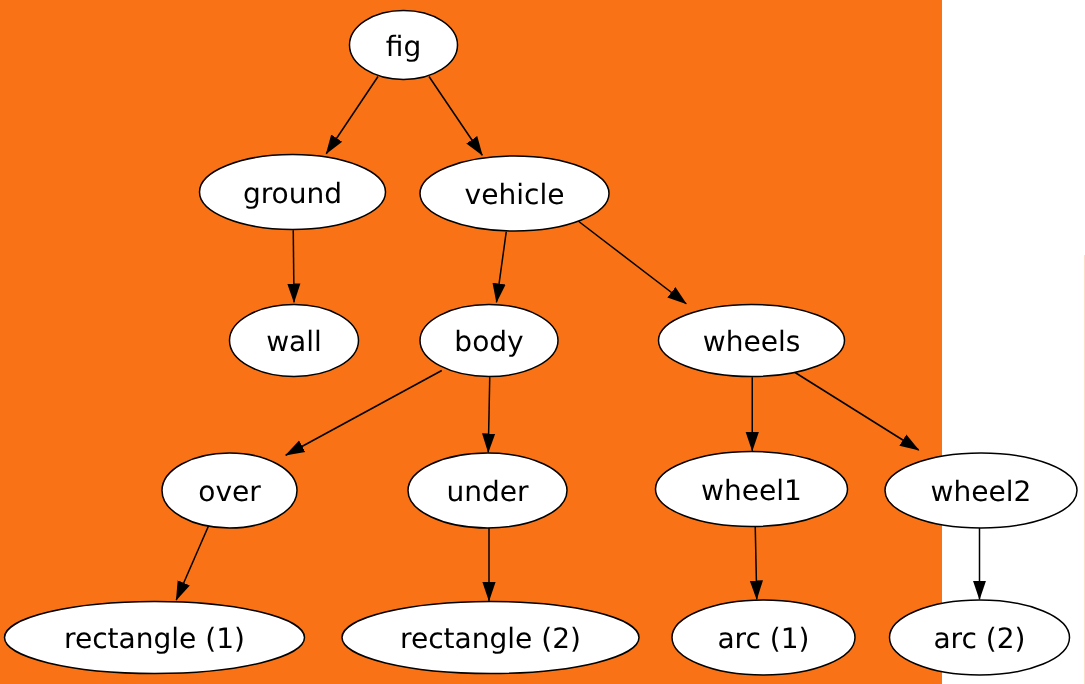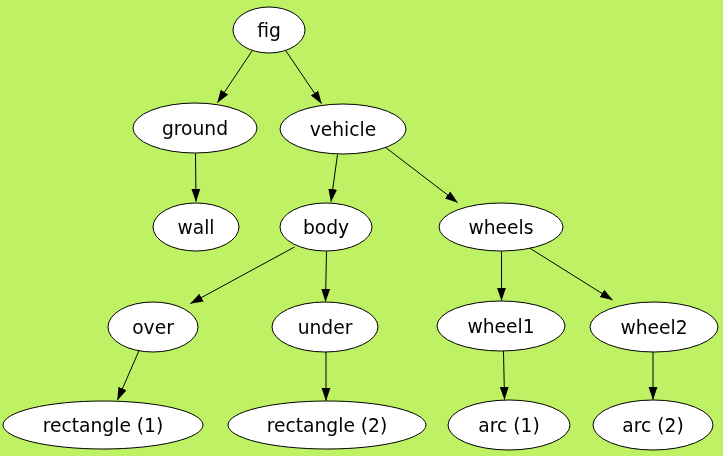--- a/index.html
+++ b/index.html
@@ -1,20 +1,20 @@
 <!DOCTYPE html>
 <html><head>
 <meta charset="utf-8">
 <style>
   html, body { margin: 0; padding: 0; background: #ffffff; }
   .canvas {
     position: relative;
-    width: 723px;
+    width: 628px;
     height: 456px;
-    background: #bef264;
+    background: #f97316;
     font-family: "DejaVu Sans", sans-serif;
   }
   svg { display: block; }
   .node-ellipse {
     fill: #ffffff;
     stroke: #000000;
     stroke-width: 1;
   }
   .node-label {
     fill: #000000;

